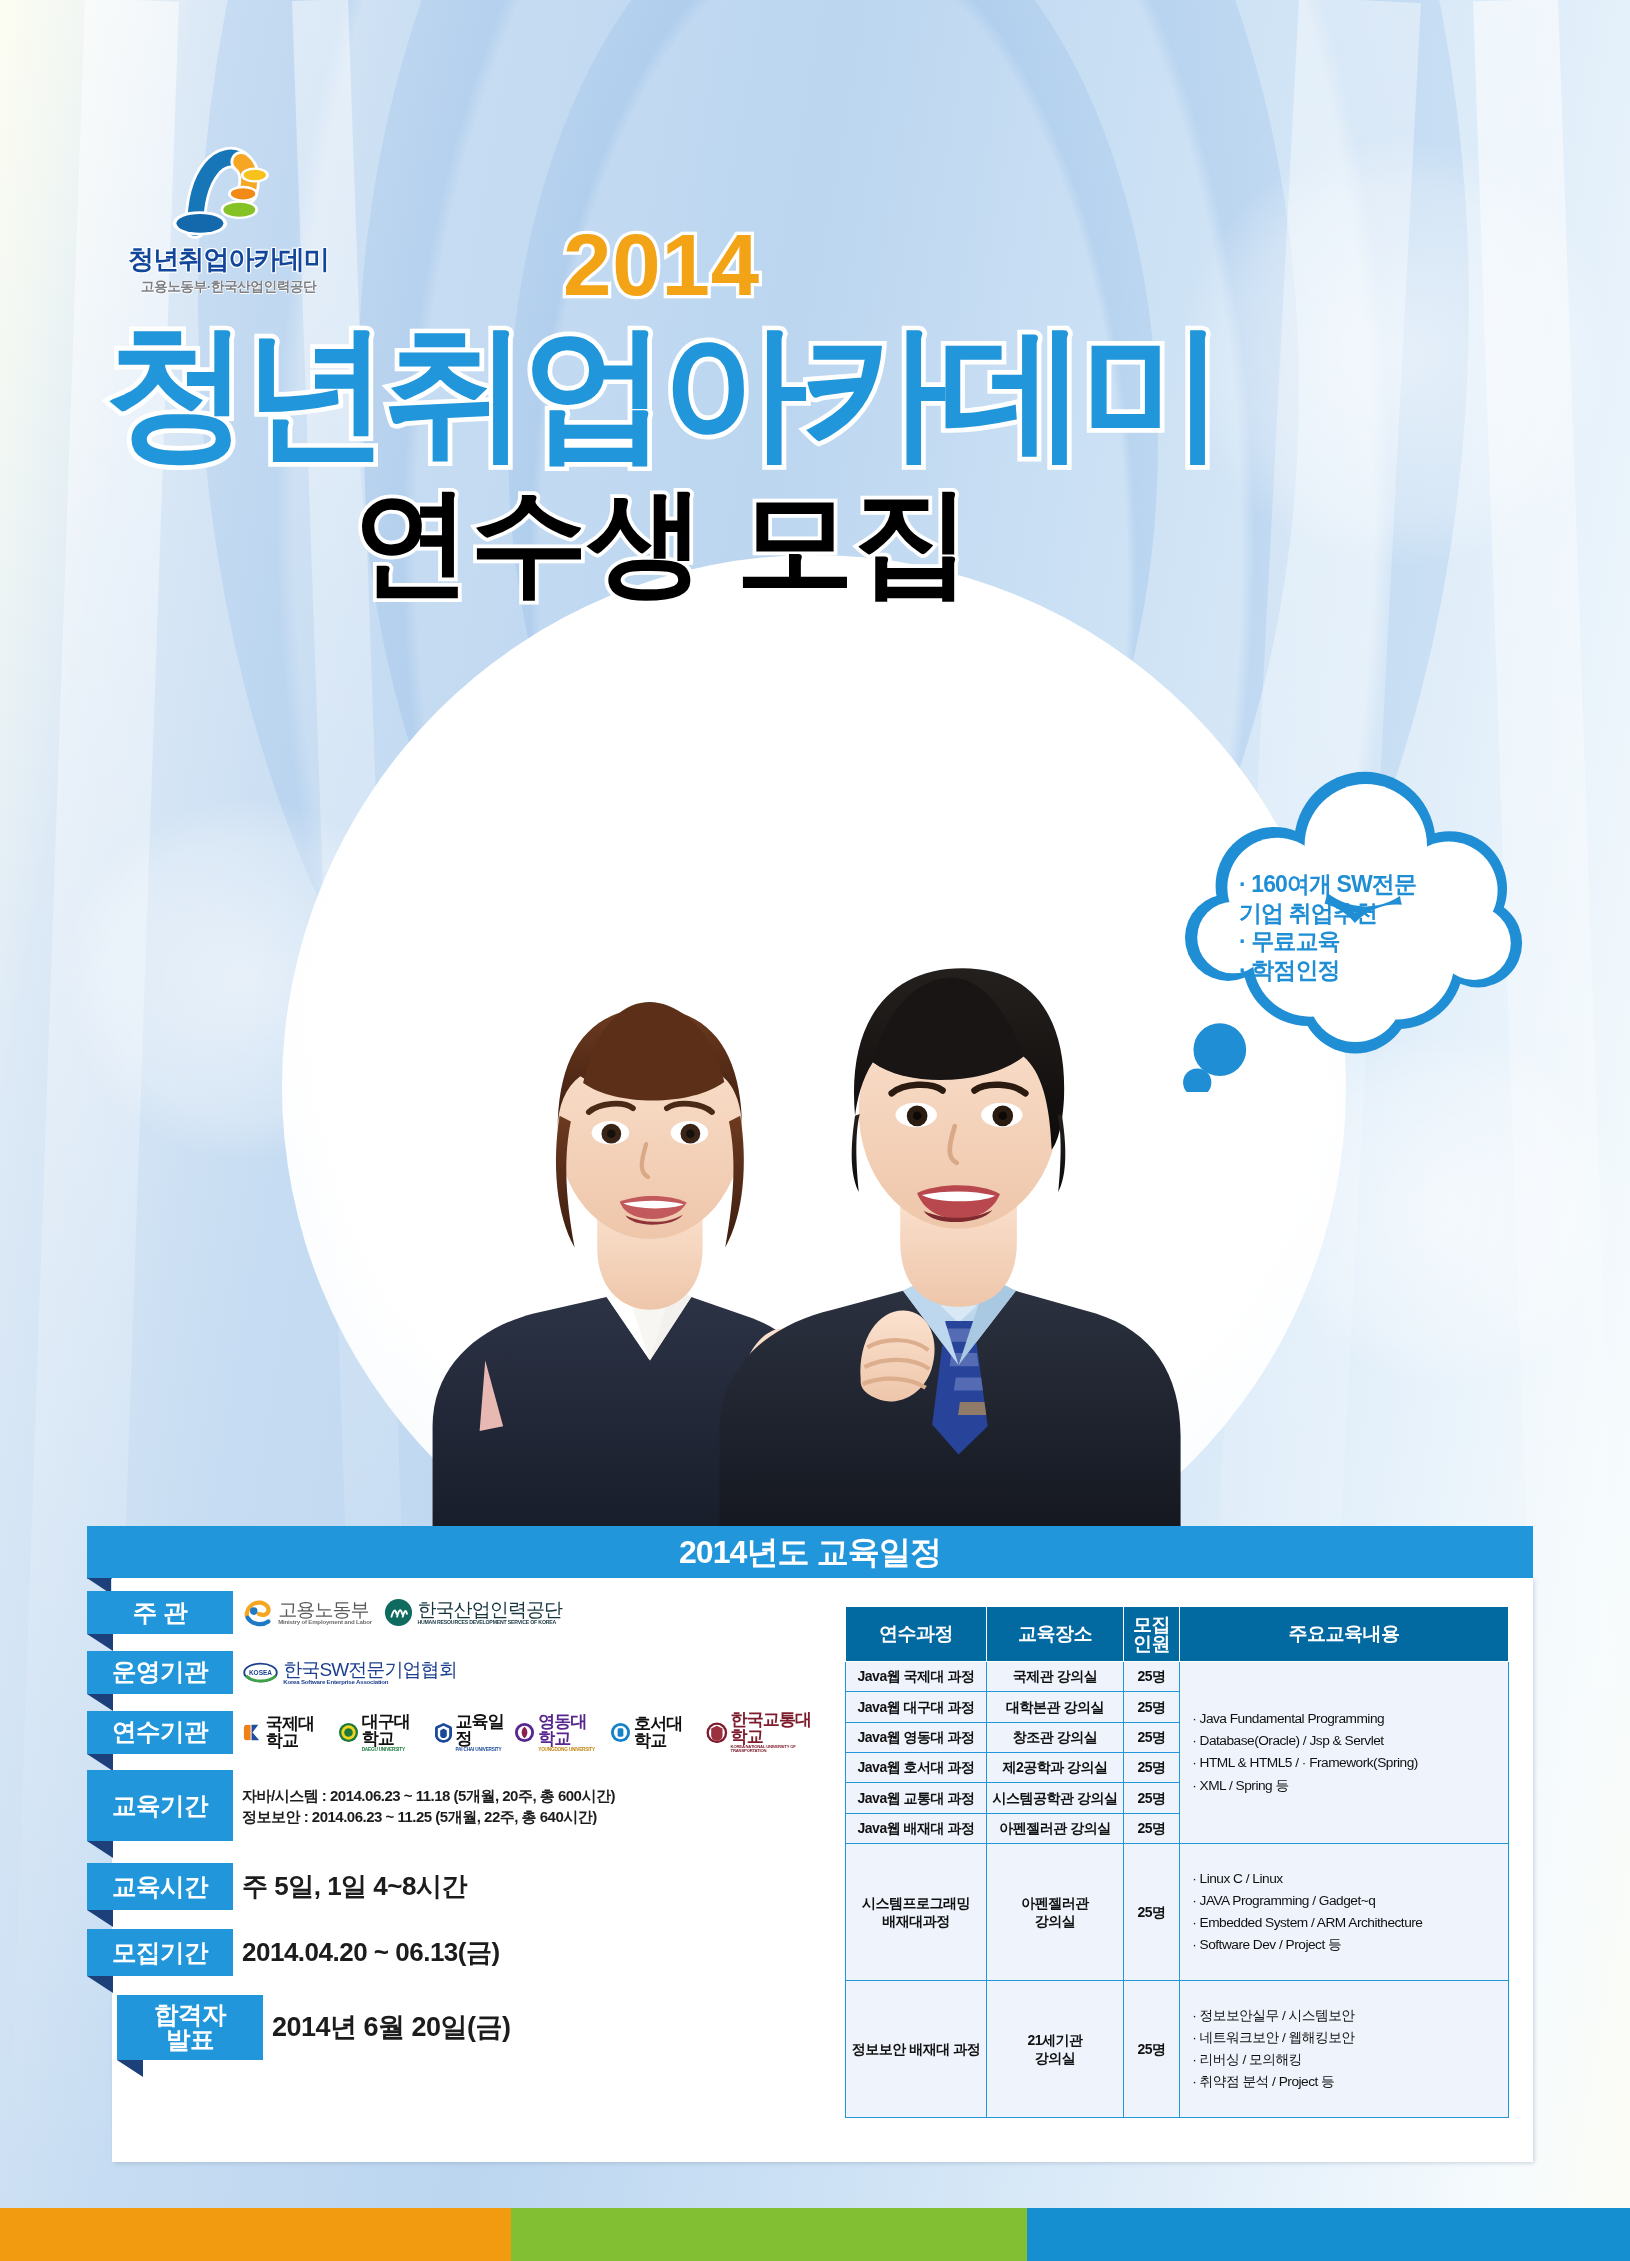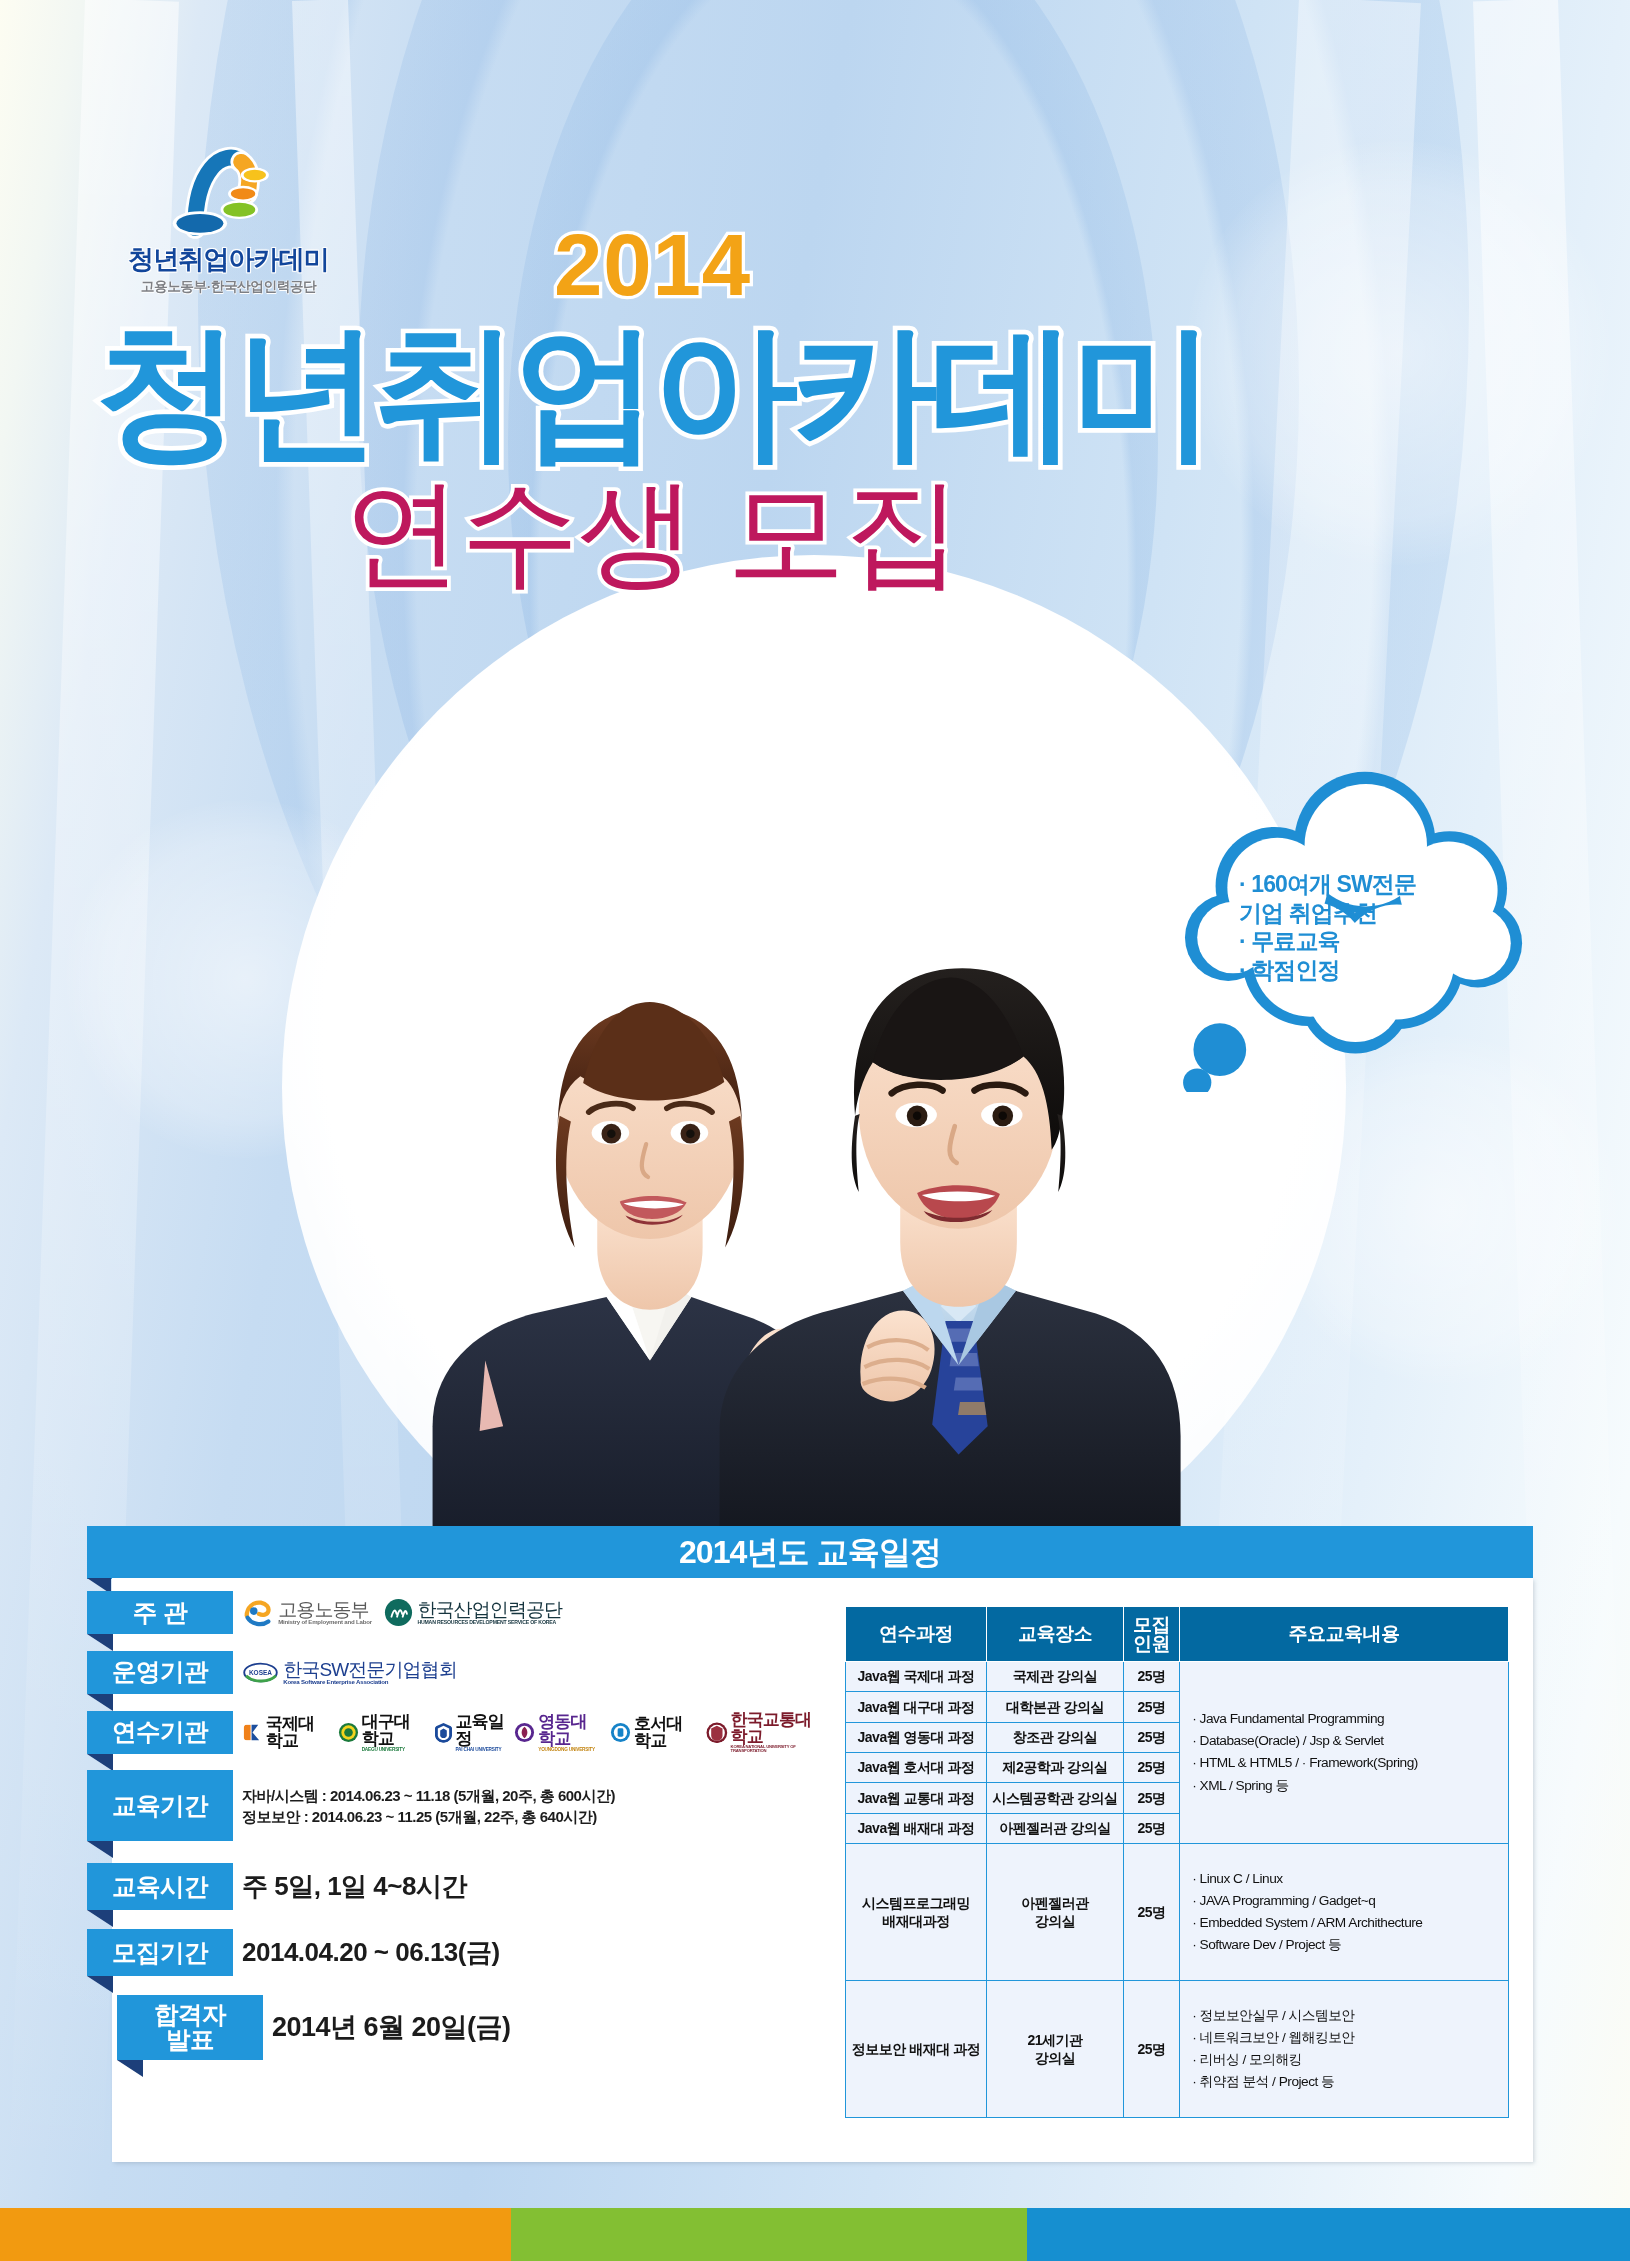--- a/index.html
+++ b/index.html
@@ -34,26 +34,26 @@
   
   .logo-block{position:absolute;left:106px;top:141px;width:245px;text-align:center;}
   .logo-mark{position:relative;width:122px;height:99px;margin:0 auto;}
   .logo-mark svg{width:100%;height:100%;display:block;}
   .logo-ko{font-size:26px;font-weight:bold;color:#12469b;letter-spacing:-0.9px;margin-top:1.9px;
      text-shadow:0 0 2.8px #fff,0.9px 0.9px 0 #fff,-0.9px -0.9px 0 #fff,0.9px -0.9px 0 #fff,-0.9px 0.9px 0 #fff;}
   .logo-sub{font-size:13.7px;font-weight:bold;color:#7d7f84;letter-spacing:-0.5px;margin-top:1.4px;
      text-shadow:0 0 1.9px #fff,0.5px 0.5px 0 #fff,-0.5px -0.5px 0 #fff;}
 
   
-  .headline{position:absolute;left:0;top:221px;width:1305px;text-align:center;pointer-events:none;}
+  .headline{position:absolute;left:9px;top:221px;width:1305px;text-align:center;pointer-events:none;}
   .h-year{font-size:87px;font-weight:bold;color:#F3A316;letter-spacing:0.9px;line-height:1;
     -webkit-text-stroke:6.6px #ffffff;paint-order:stroke fill;}
   .h-main{font-size:146px;font-weight:bold;color:#2196DA;letter-spacing:-6.6px;line-height:1.02;margin-top:10.4px;
     -webkit-text-stroke:9.4px #ffffff;paint-order:stroke fill;}
-  .h-sub{font-size:118px;font-weight:normal;color:#be185d;letter-spacing:-0.9px;line-height:1.05;margin-top:4px;
+  .h-sub{font-size:118px;font-weight:bold;color:#000000;letter-spacing:-0.9px;line-height:1.05;margin-top:13px;
     -webkit-text-stroke:7.5px #ffffff;paint-order:stroke fill;}
 
   
   .bubble-wrap{position:absolute;left:1167px;top:753px;width:358px;height:339px;}
   .bubble-wrap svg{position:absolute;inset:0;width:100%;height:100%;}
   .bubble-text{position:absolute;left:72px;top:117px;width:202px;color:#1f8ed4;
     font-size:23px;font-weight:bold;line-height:1.24;letter-spacing:-0.9px;}
   .bubble-text li{list-style:none;text-indent:-12.2px;padding-left:12.2px;margin:0;}
   .bubble-text ul{margin:0;padding:0;}
 

